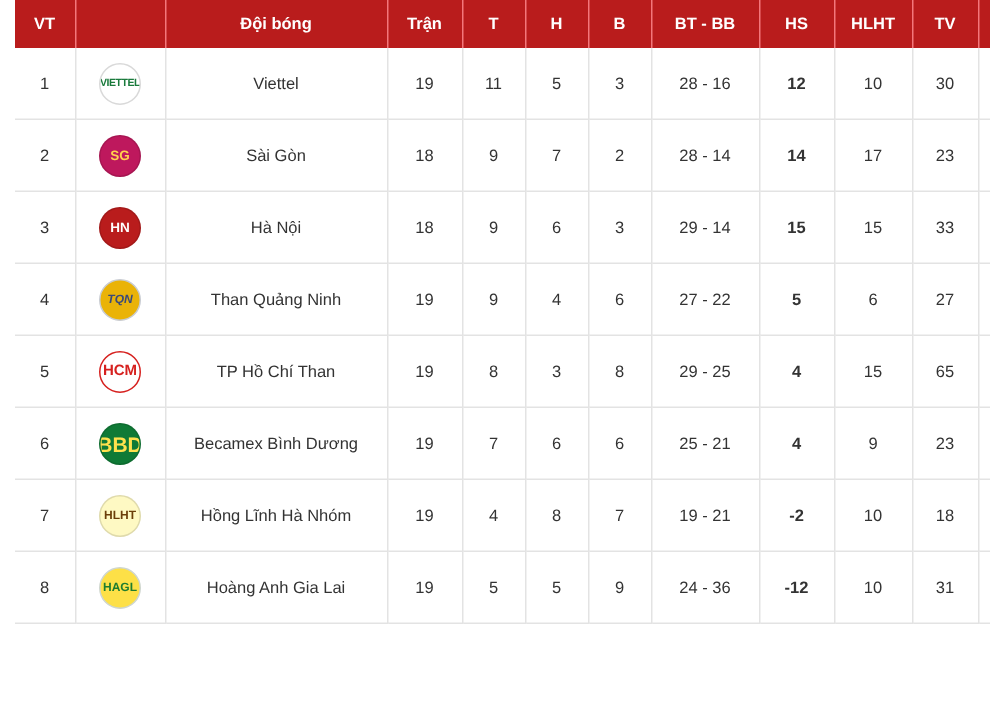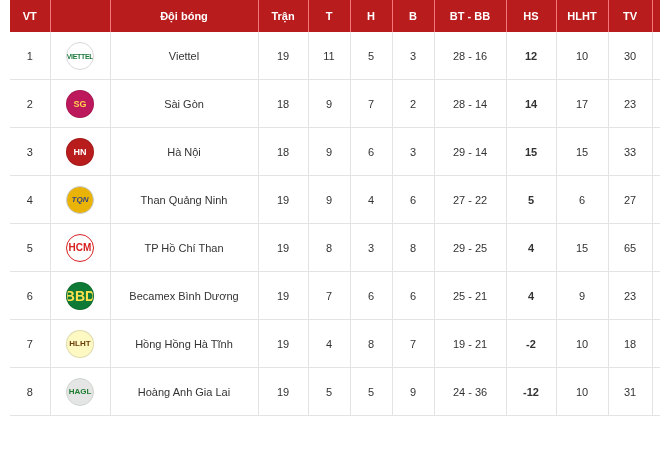--- a/index.html
+++ b/index.html
@@ -114,21 +114,21 @@
   .logo.l-hanoi { background: #b91c1c; }
   .logo.l-hanoi .inner { color: #ffffff; font-size: 9px; }
   .logo.l-thanqn { background: #eab308; border-color: #c8ccd4; font-style: italic; }
   .logo.l-thanqn .inner { color: #3b4a79; font-size: 8px; }
   .logo.l-tphcm { background: #ffffff; border-color: #d6211f; }
   .logo.l-tphcm .inner { color: #d6211f; font-size: 10px; }
   .logo.l-becamex { background: #0f7a36; }
   .logo.l-becamex .inner { color: #ffe14d; font-size: 14px; }
   .logo.l-hlht { background: #fef9c3; text-decoration: underline; }
   .logo.l-hlht .inner { color: #6b3e0a; font-size: 8px; }
-  .logo.l-hagl { background: #e5e5e5; border-color: #cfd6cf; }
+  .logo.l-hagl { background: #fde047; border-color: #cfd6cf; }
   .logo.l-hagl .inner { color: #1e7c2f; font-size: 8px; }
 
   .hs { font-weight: bold; color: #222222; }
   .pos { color: #4a4a4a; }
 </style>
 </head>
 <body>
 
 <div class="wrap">
 
@@ -287,21 +287,21 @@
 
       </tr>
 
       <tr>
         <td class="pos">7</td>
         <td class="logo-cell">
           <span class="logo l-hlht">
             <span class="inner">HLHT</span>
           </span>
         </td>
-        <td class="team-name">Hồng Hồng Hà Tĩnh</td>
+        <td class="team-name">Hồng Lĩnh Hà Nhóm</td>
         <td>19</td>
         <td>4</td>
         <td>8</td>
         <td>7</td>
         <td>19 - 21</td>
         <td class="hs">-2</td>
         <td>10</td>
         <td>18</td>
         <td>0</td>
 

